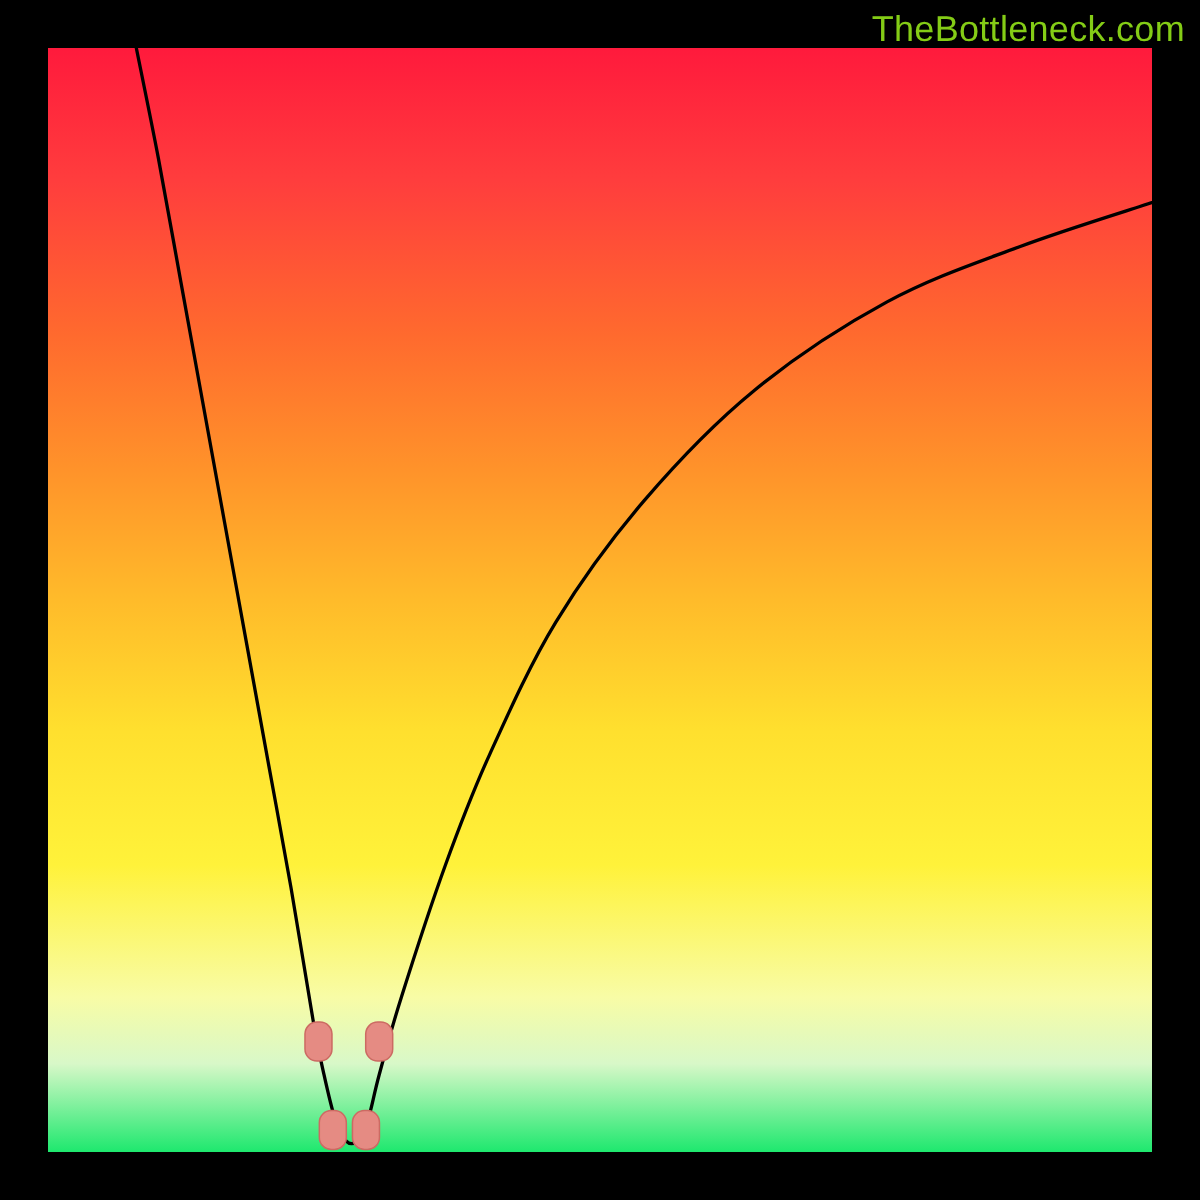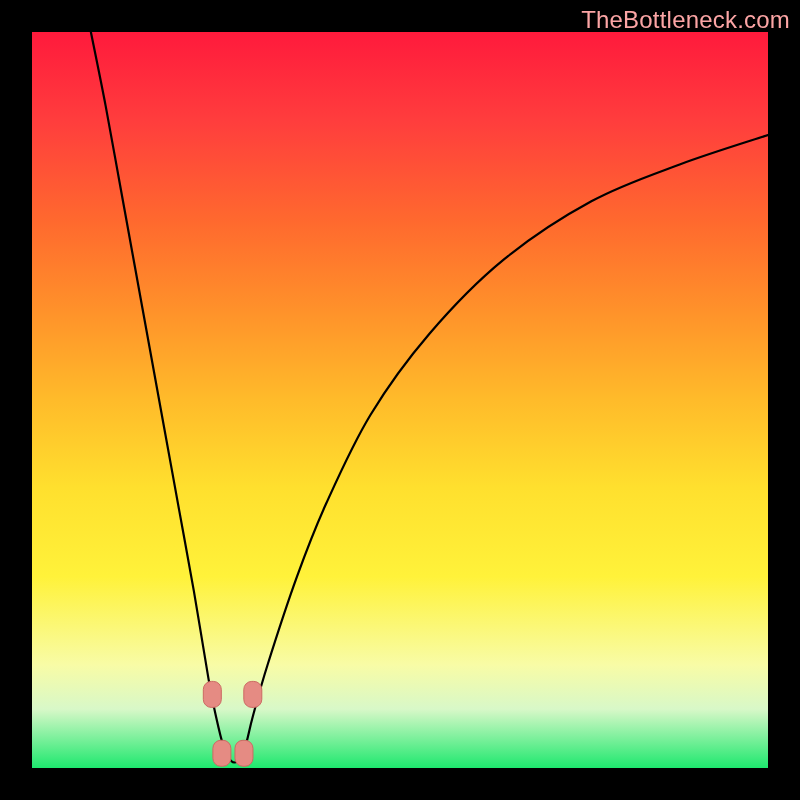--- a/index.html
+++ b/index.html
@@ -45,21 +45,21 @@
     position: absolute;
     top: 0;
     left: 0;
     width: 736px;
     height: 736px;
   }
   .watermark {
     position: absolute;
     top: 6px;
     right: 10px;
-    color: #fca5a5;
+    color: #84cc16;
     font-size: 24px;
     font-weight: 400;
     letter-spacing: 0.2px;
     white-space: nowrap;
   }
 </style>
 </head>
 <body>
 
 <div class="frame">

